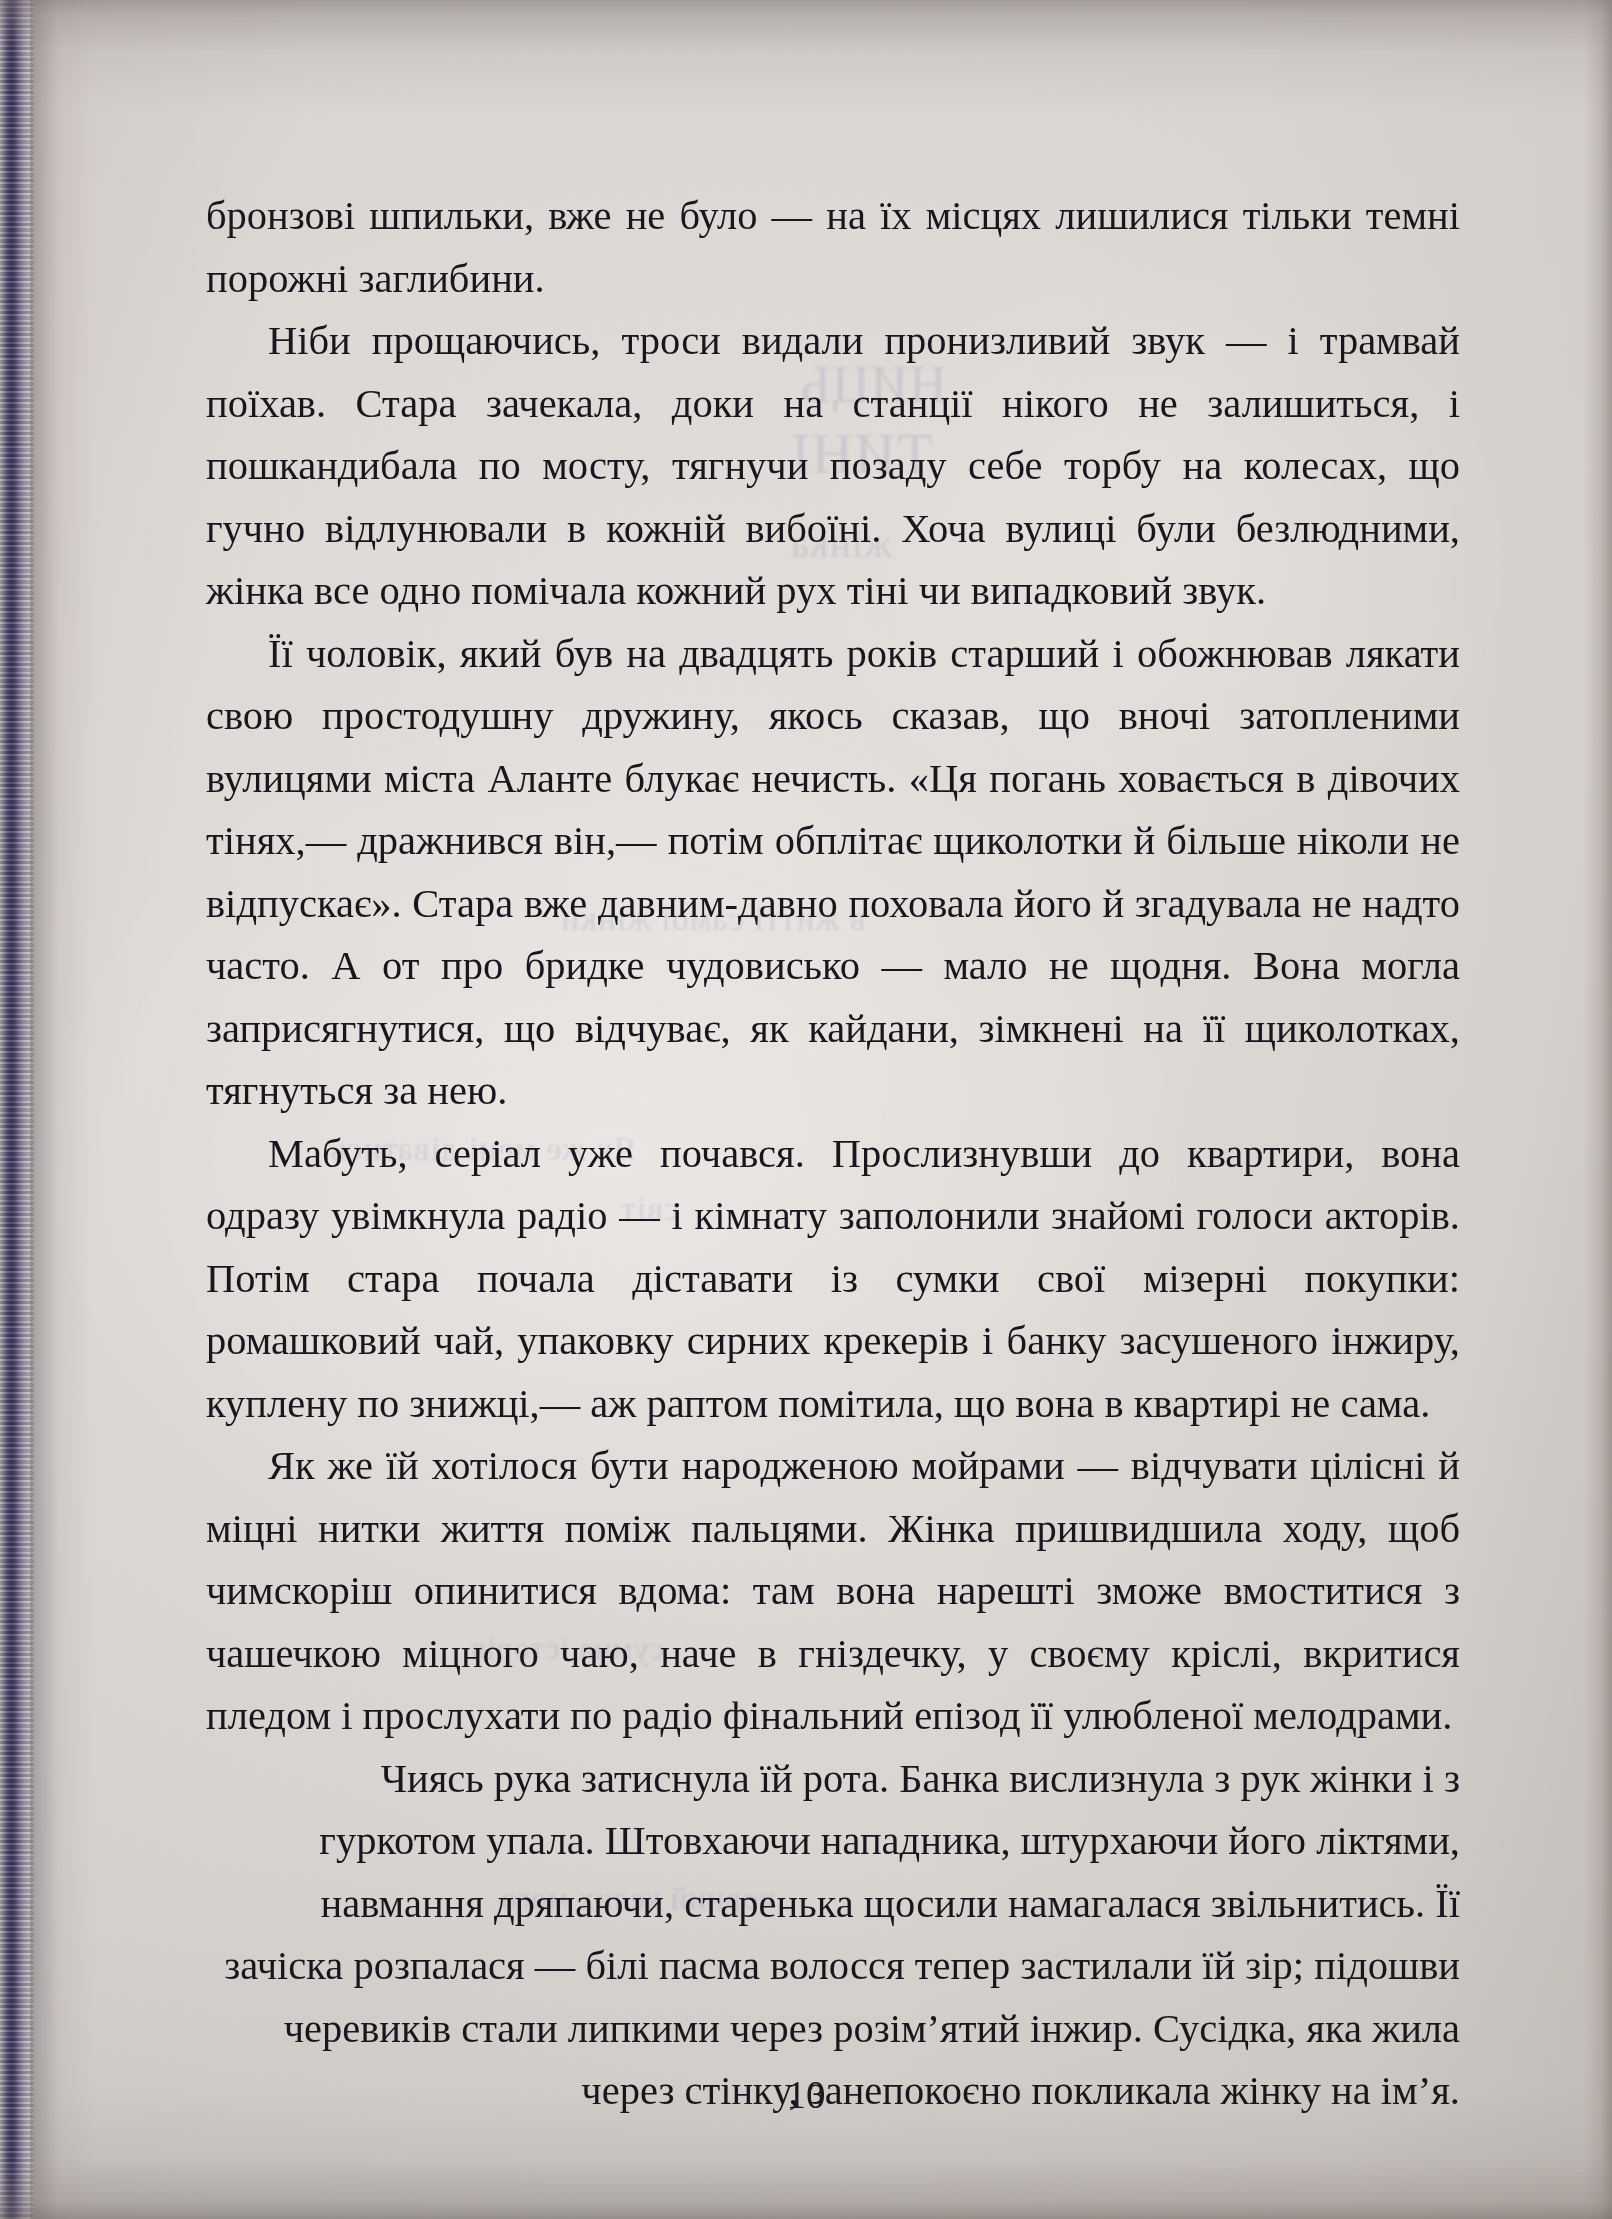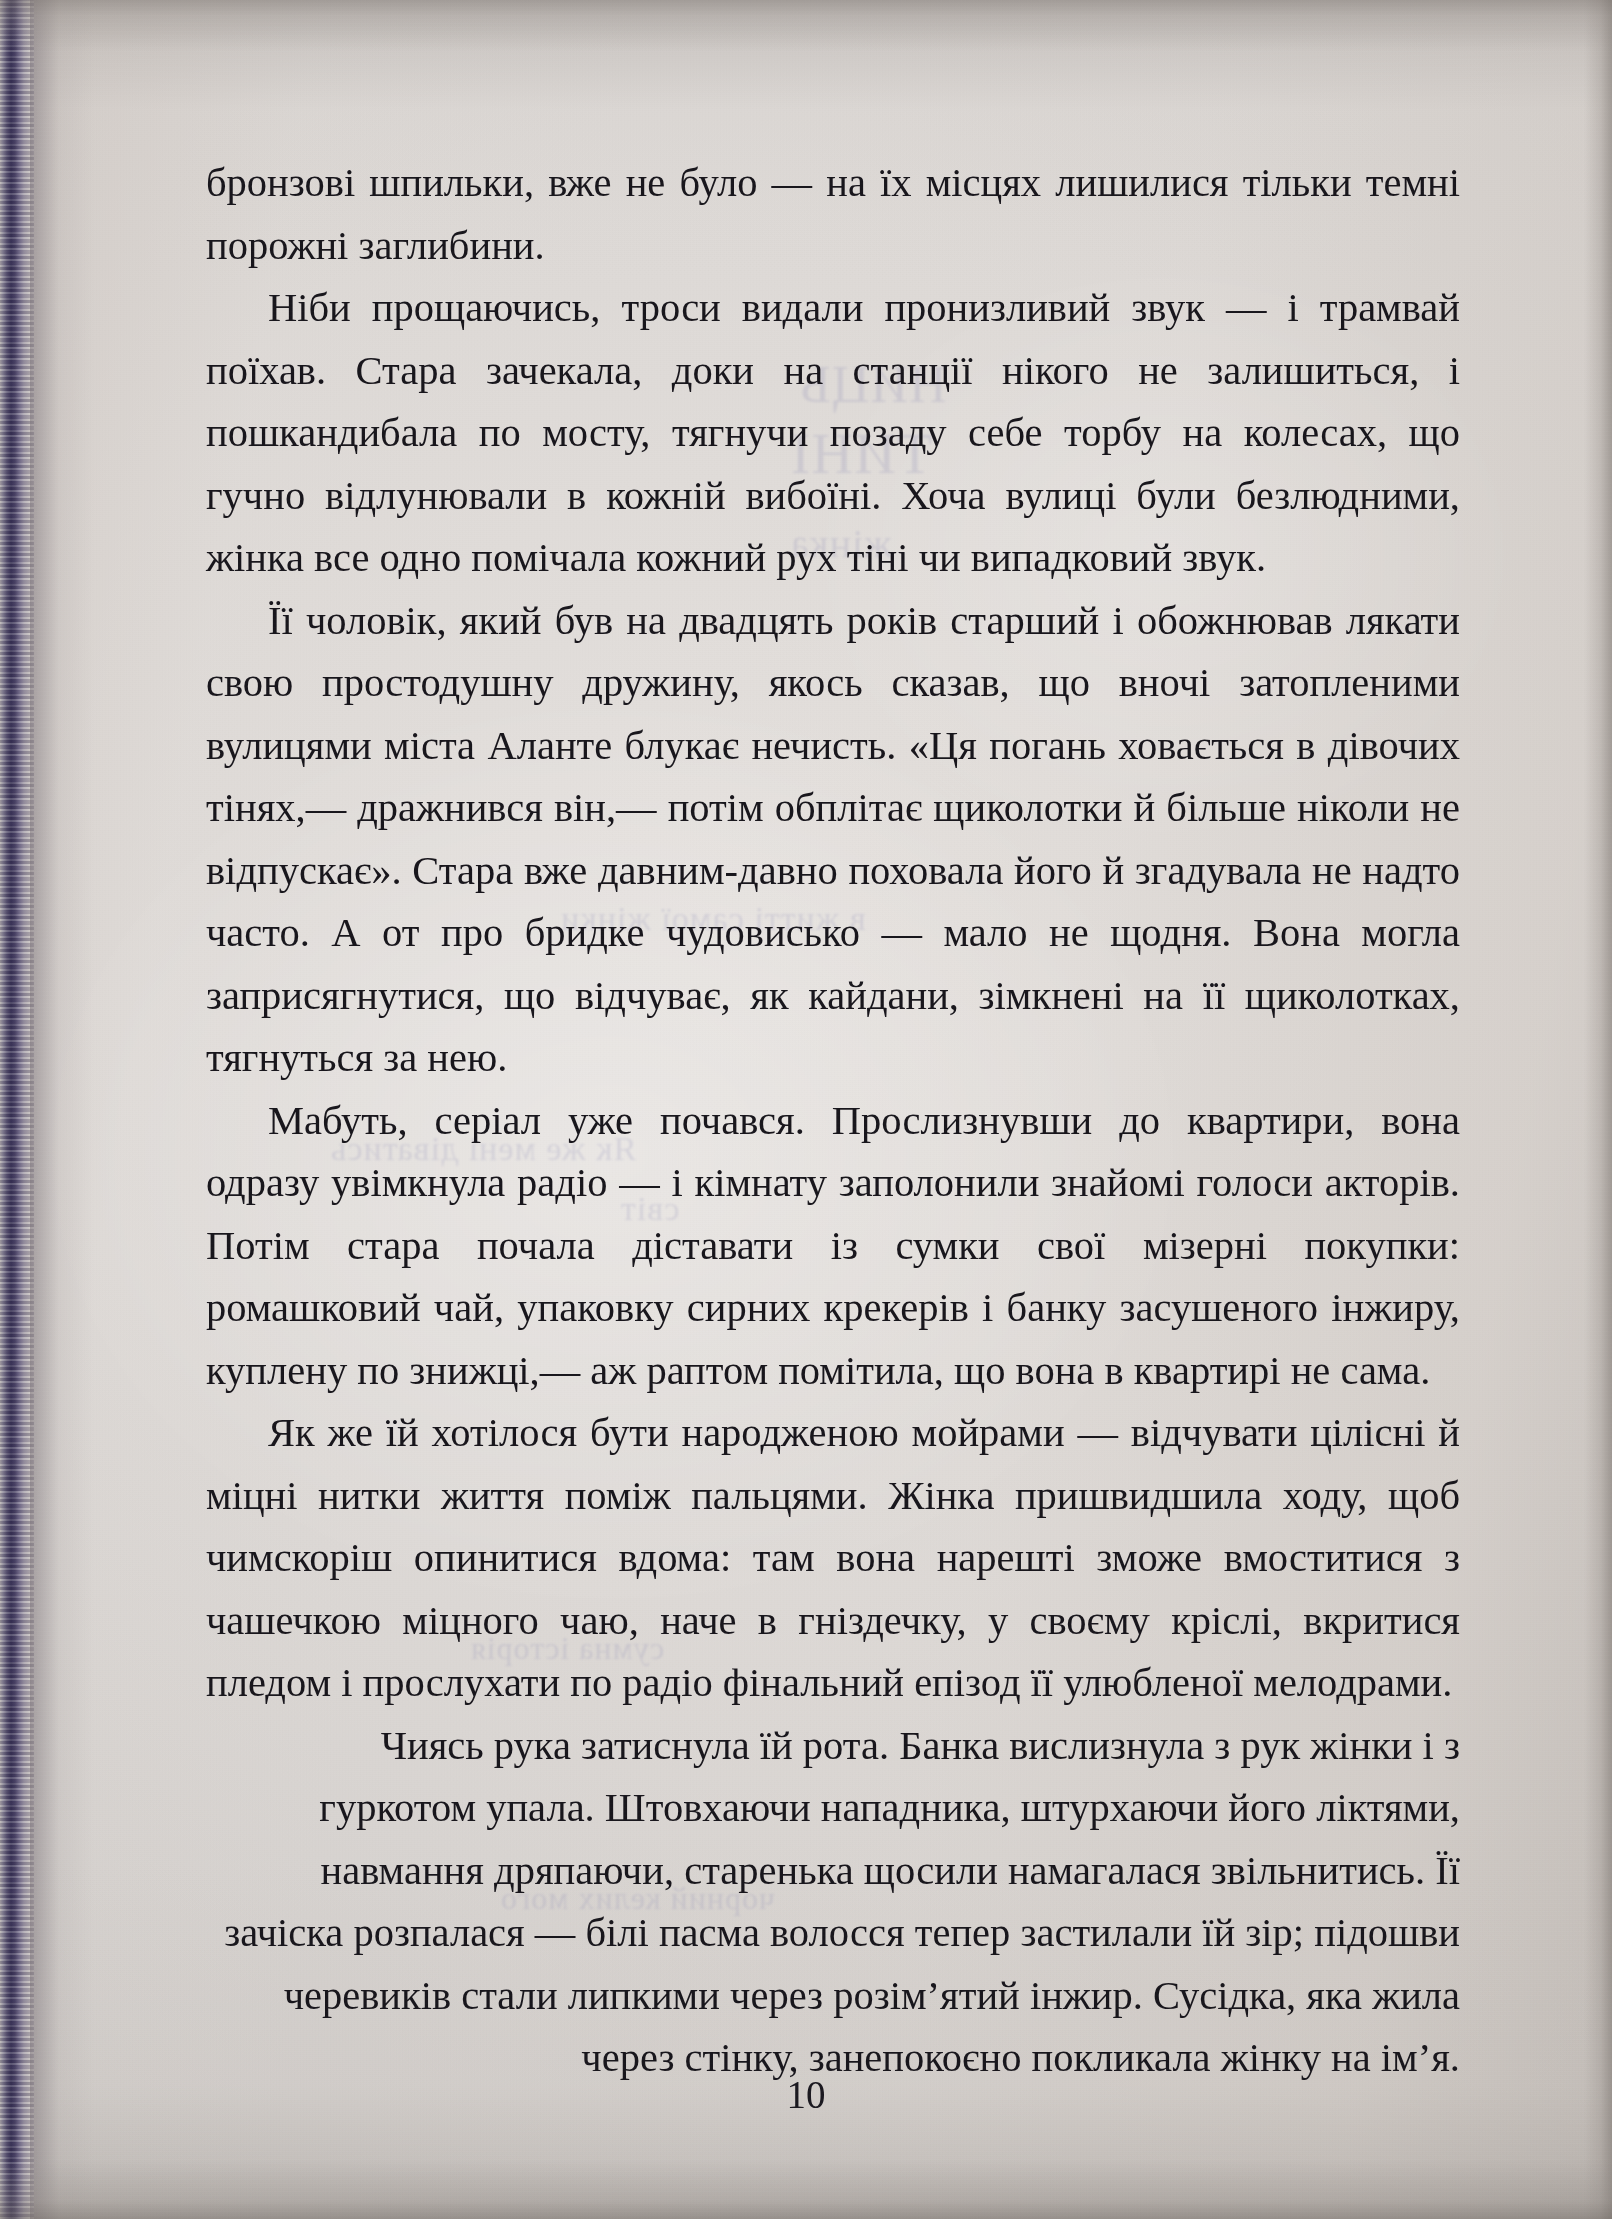--- a/index.html
+++ b/index.html
@@ -134,21 +134,21 @@
     white-space: nowrap;
     transform: scaleX(-1);
     filter: blur(1.3px);
     letter-spacing: 1px;
   }
 
   
   .textblock {
     position: absolute;
     left: 206px;
-    top: 152px;
+    top: 185px;
     width: 1254px;
   }
   p.para {
     margin: 0;
     font-size: 40.5px;
     line-height: 62.5px;
     color: #18161c;
     text-align: justify;
     text-justify: inter-word;
     text-indent: 0;

